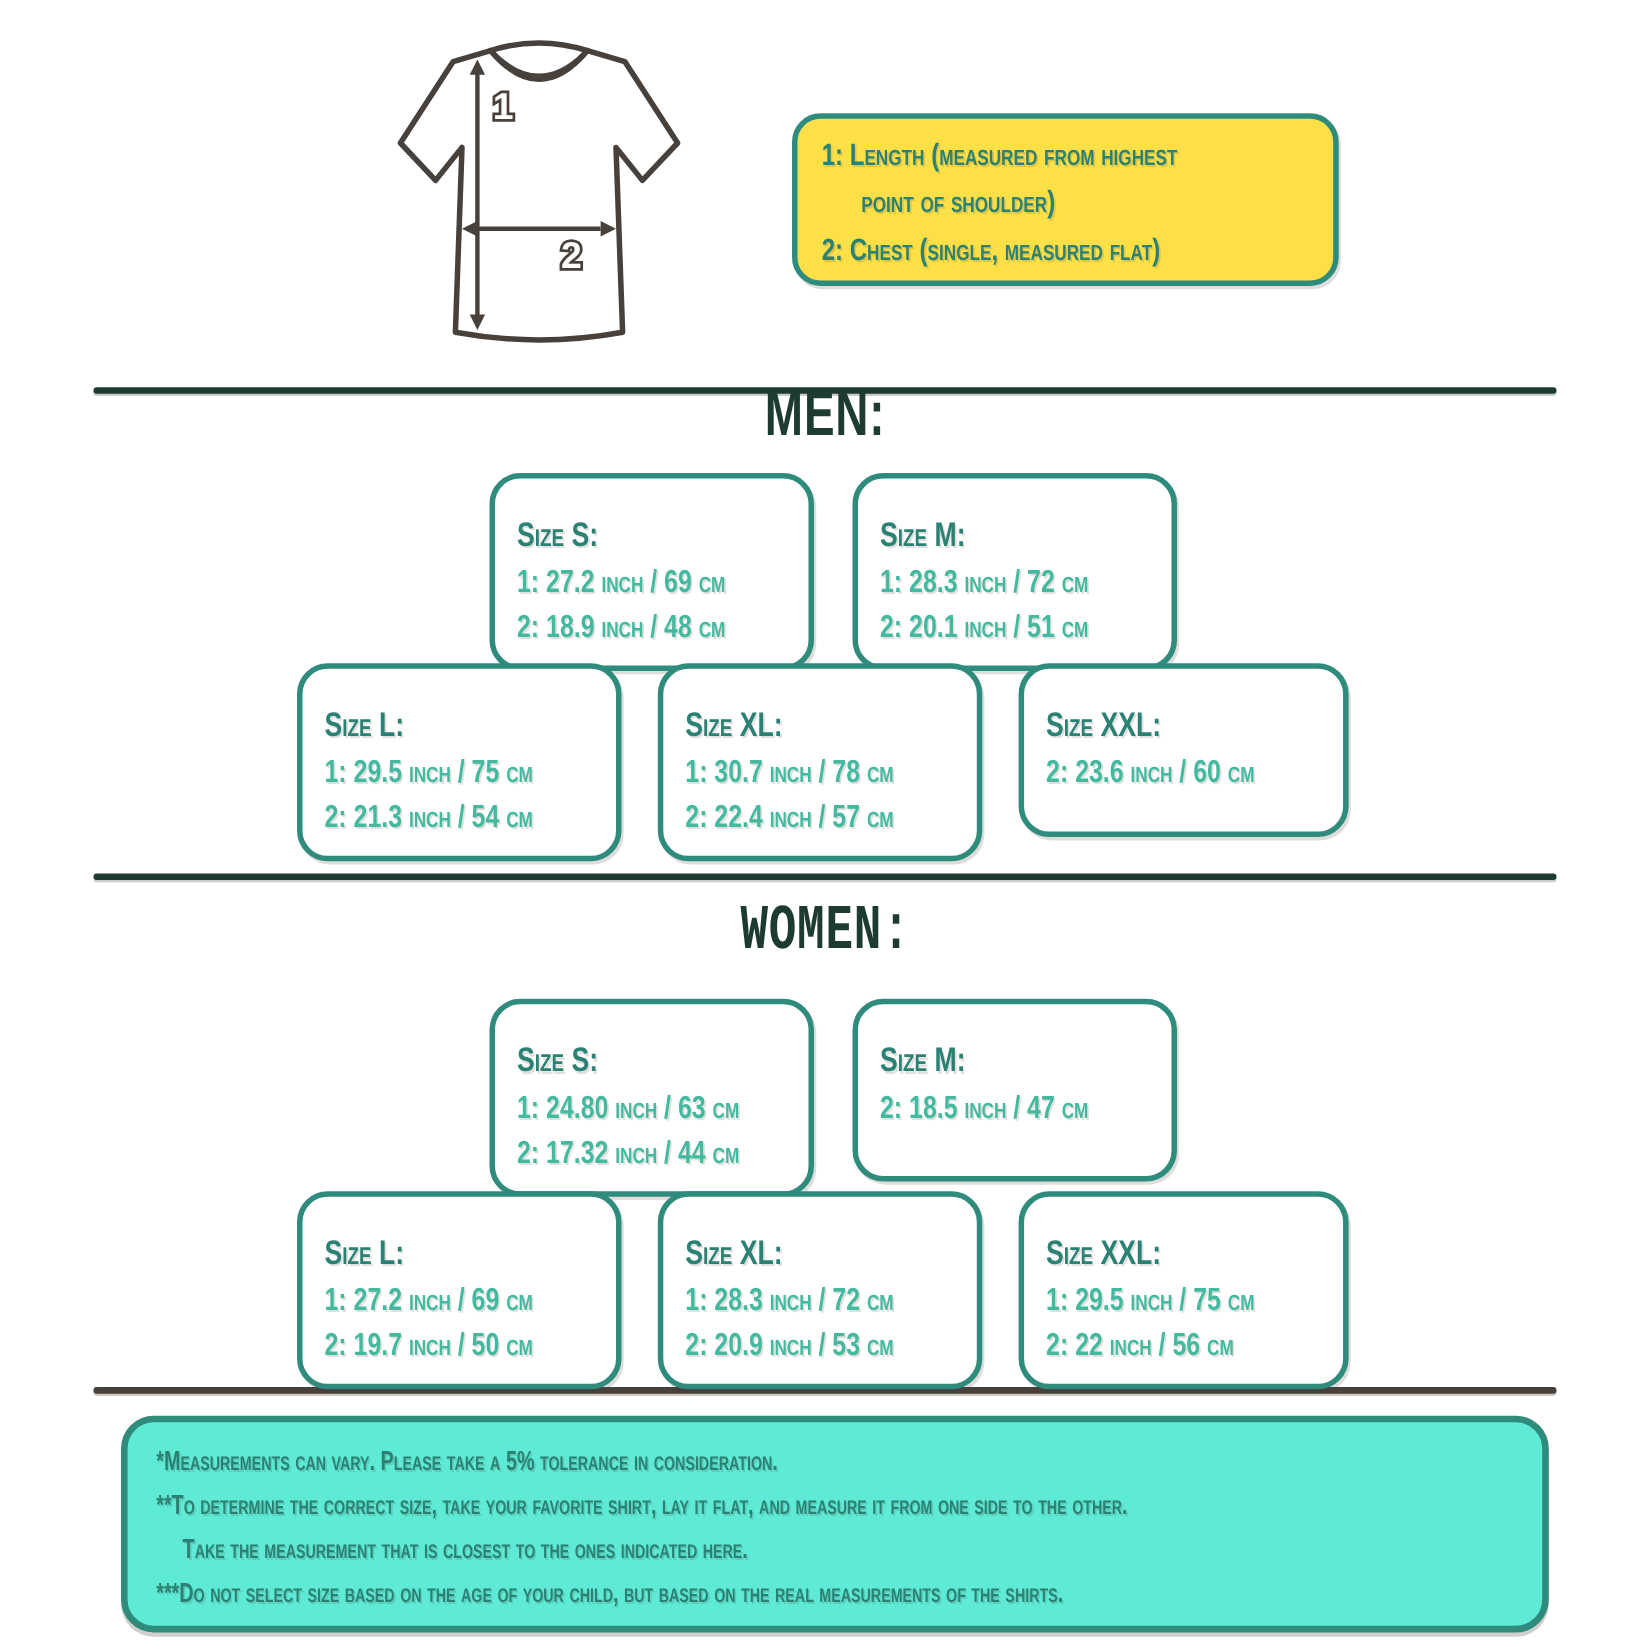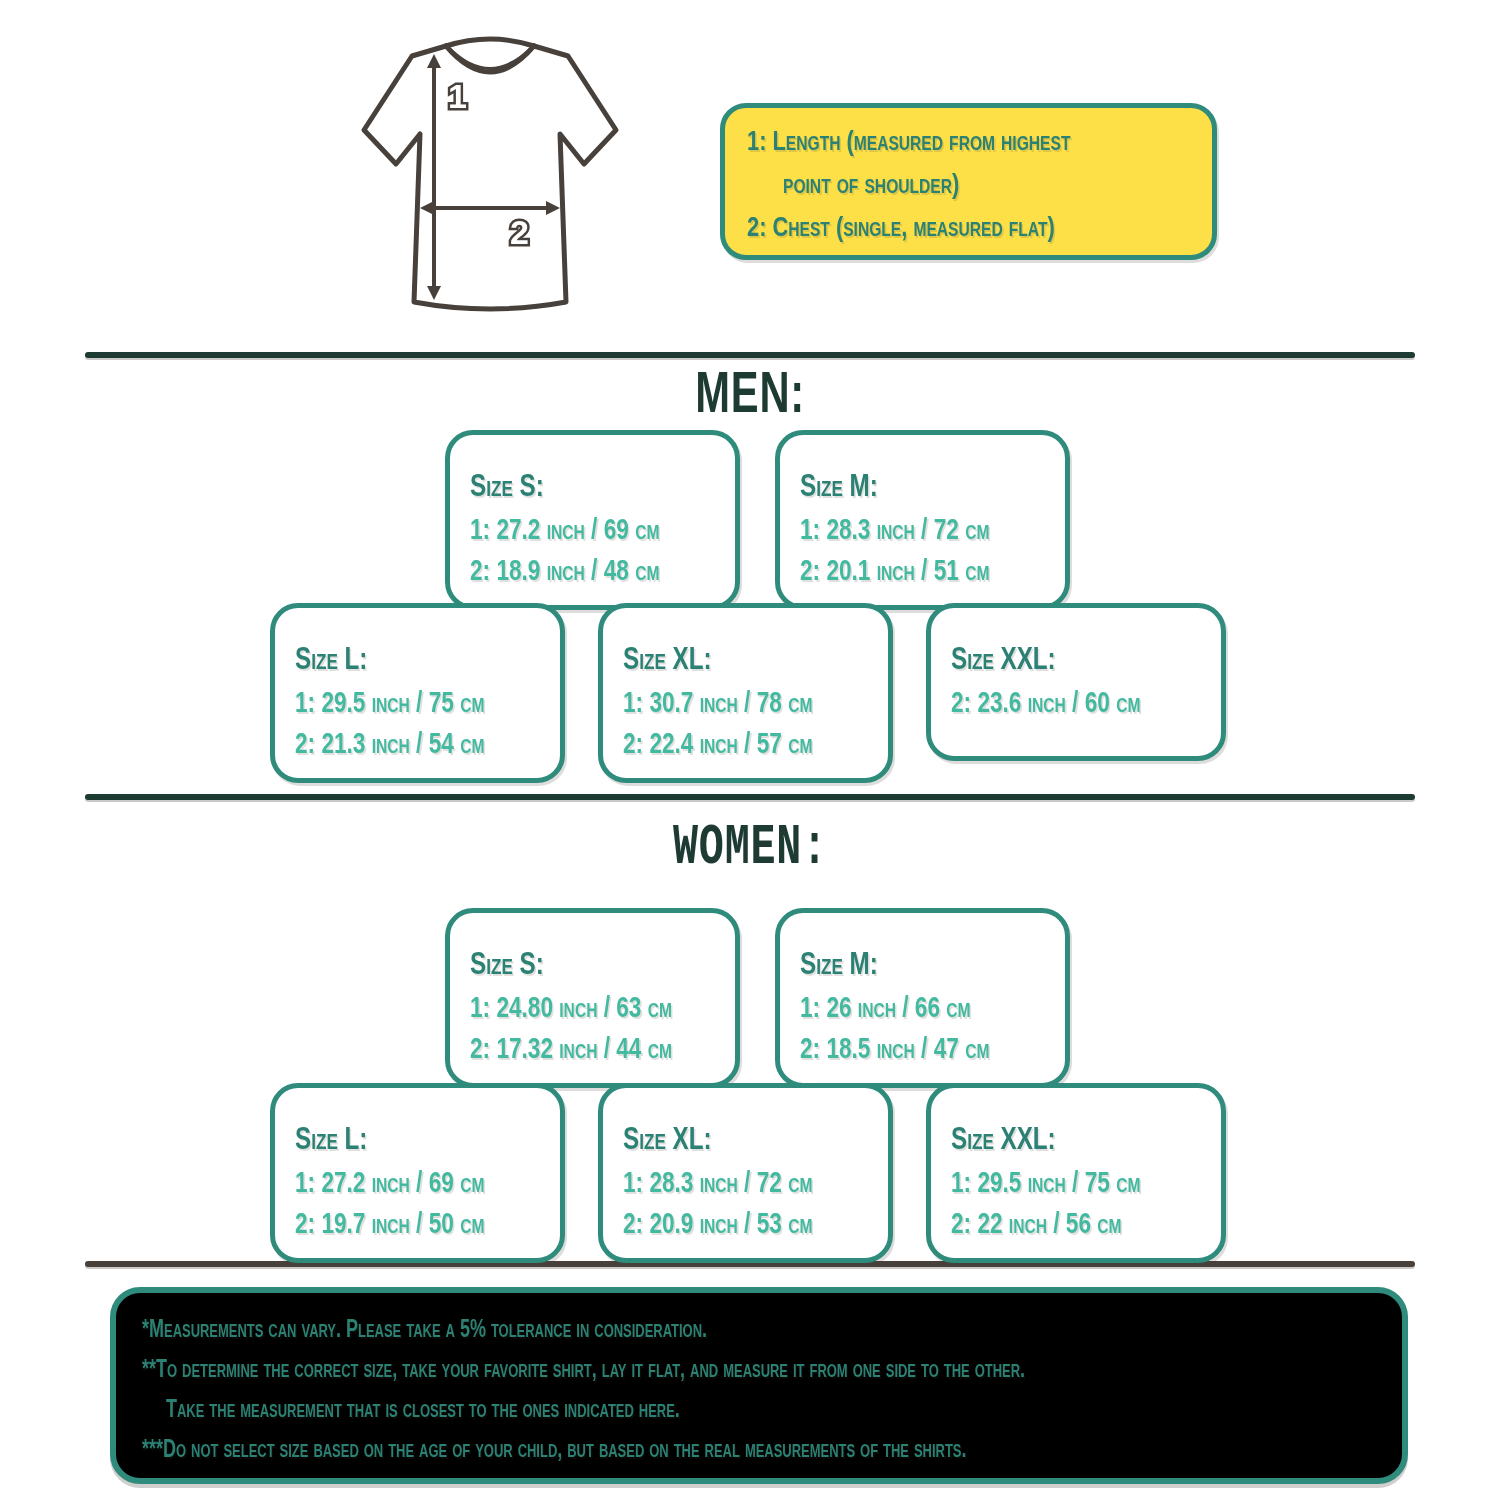--- a/index.html
+++ b/index.html
@@ -59,21 +59,21 @@
   }
   .size-line{
     font-weight:700;font-size:29px;line-height:41px;
     font-variant:small-caps;color:var(--value-mint);
     text-shadow:2px 2px 0 rgba(70,64,59,0.16);
     text-decoration:underline;
   }
 
   .notes-box{
     position:absolute;left:110px;top:1287px;width:1298px;height:197px;
-    border:6px solid var(--box-border);border-radius:30px;background:#000000;
+    border:6px solid var(--box-border);border-radius:30px;background:#5eead4;
     padding:15px 0 0 26px;
     box-shadow:0 4px 0 rgba(70,64,59,0.25);
   }
   .note-line{
     font-weight:700;font-size:25px;line-height:40px;
     font-variant:small-caps;color:var(--label-teal);
     text-shadow:2px 2px 0 rgba(70,64,59,0.16);
   }
   .note-line.indent{margin-left:24px;}
 
@@ -111,21 +111,21 @@
 <div class="legend">
   <div class="legend-line"><span class="condense">1: Length (measured from highest</span></div>
   <div class="legend-line indent"><span class="condense">point of shoulder)</span></div>
   <div class="legend-line"><span class="condense">2: Chest (single, measured flat)</span></div>
 </div>
 
 <div class="divider green" style="top:352px;"></div>
 <div class="divider green" style="top:794px;"></div>
 <div class="divider ink" style="top:1261px;"></div>
 
-<div class="section-title" style="top:362px;"><span class="condense-center">MEN:</span></div>
+<div class="section-title" style="top:346px;"><span class="condense-center">MEN:</span></div>
 
 <div class="size-box" style="left:445px;top:430px;">
   <div class="size-title"><span class="condense">Size S:</span></div>
   <div class="size-line"><span class="condense">1: 27.2 inch / 69 cm</span></div>
   <div class="size-line"><span class="condense">2: 18.9 inch / 48 cm</span></div>
 </div>
 <div class="size-box" style="left:775px;top:430px;">
   <div class="size-title"><span class="condense">Size M:</span></div>
   <div class="size-line"><span class="condense">1: 28.3 inch / 72 cm</span></div>
   <div class="size-line"><span class="condense">2: 20.1 inch / 51 cm</span></div>
@@ -147,21 +147,20 @@
 
 <div class="section-title" style="top:818px;font-family:Liberation Mono, monospace;"><span class="condense-center">WOMEN:</span></div>
 
 <div class="size-box" style="left:445px;top:908px;min-height:166px;">
   <div class="size-title"><span class="condense">Size S:</span></div>
   <div class="size-line"><span class="condense">1: 24.80 inch / 63 cm</span></div>
   <div class="size-line"><span class="condense">2: 17.32 inch / 44 cm</span></div>
 </div>
 <div class="size-box" style="left:775px;top:908px;min-height:166px;">
   <div class="size-title"><span class="condense">Size M:</span></div>
-  <div class="size-line"><span class="condense">1: 26 inch / 66 cm</span></div>
   <div class="size-line"><span class="condense">2: 18.5 inch / 47 cm</span></div>
 </div>
 <div class="size-box" style="left:270px;top:1083px;min-height:166px;">
   <div class="size-title"><span class="condense">Size L:</span></div>
   <div class="size-line"><span class="condense">1: 27.2 inch / 69 cm</span></div>
   <div class="size-line"><span class="condense">2: 19.7 inch / 50 cm</span></div>
 </div>
 <div class="size-box" style="left:598px;top:1083px;min-height:166px;">
   <div class="size-title"><span class="condense">Size XL:</span></div>
   <div class="size-line"><span class="condense">1: 28.3 inch / 72 cm</span></div>

